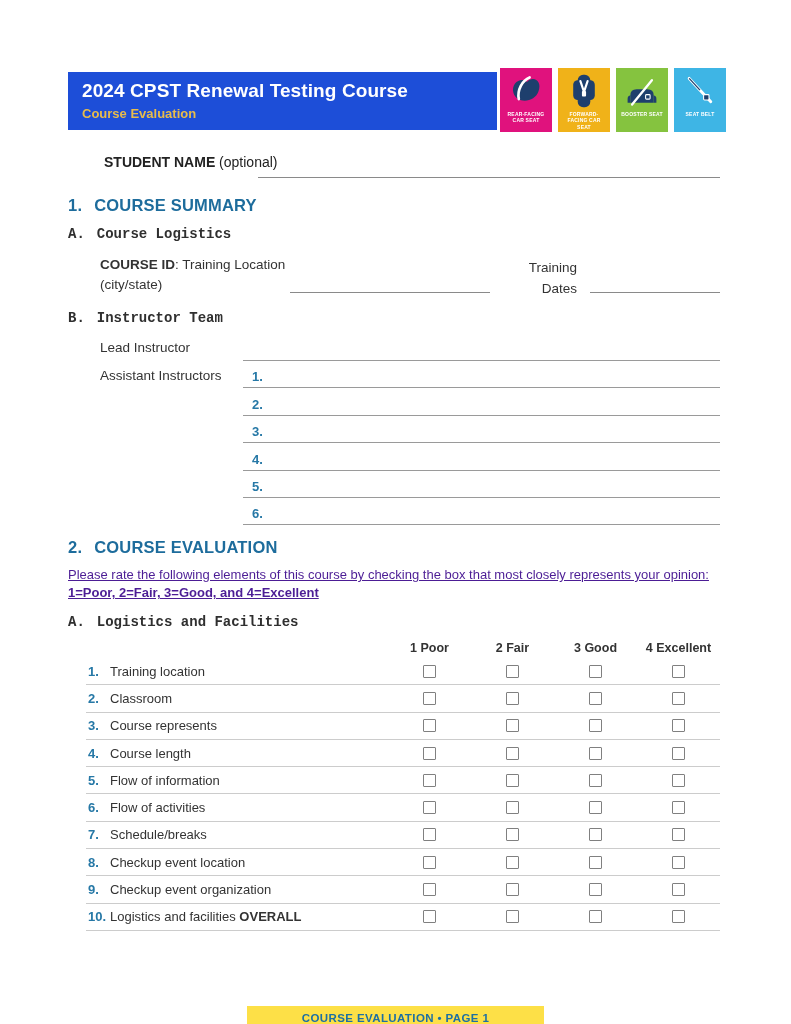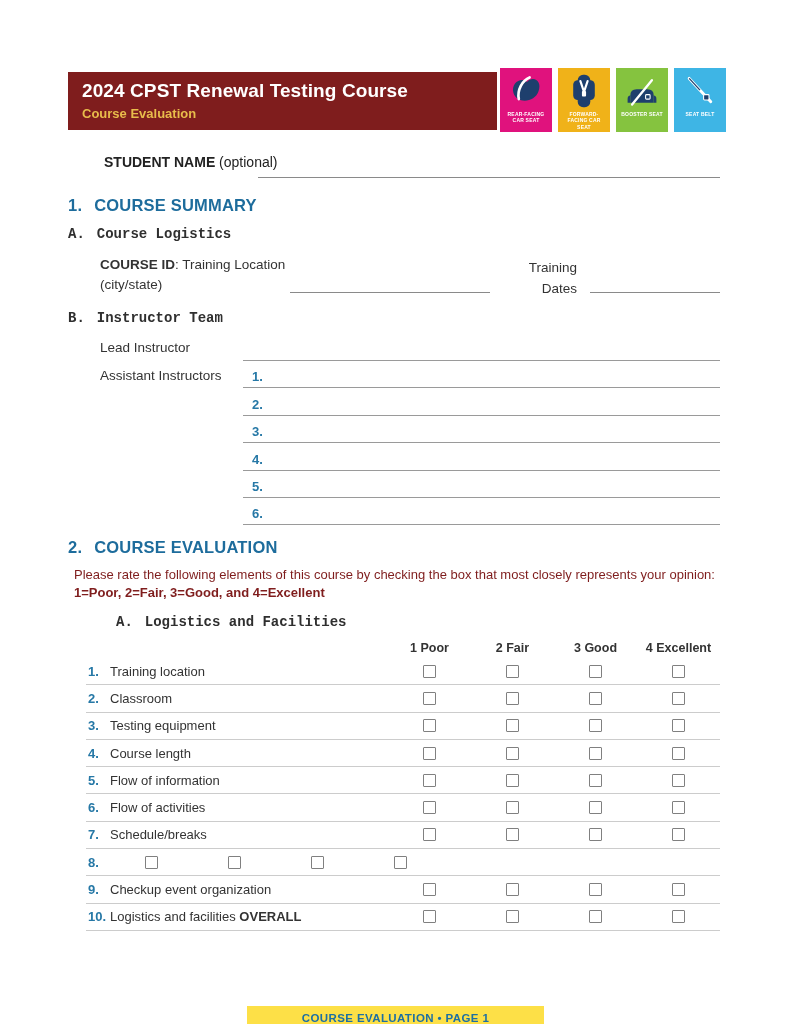--- a/index.html
+++ b/index.html
@@ -1,21 +1,21 @@
 <!DOCTYPE html>
 <html><head>
 <meta charset="utf-8">
 <style>
   html,body{margin:0;padding:0;background:#ffffff;}
   .page{position:relative;width:791px;height:1024px;background:#ffffff;
         font-family:"Liberation Sans",sans-serif;color:#333;overflow:hidden;}
 
   
   .band{position:absolute;left:68px;top:72px;width:429px;height:58px;
-        background:#7f1d1d;box-sizing:border-box;padding:8px 0 0 14px;}
+        background:#1d4ed8;box-sizing:border-box;padding:8px 0 0 14px;}
   .band-title{font-size:19px;font-weight:bold;color:#ffffff;letter-spacing:.1px;}
   .band-sub{font-size:13px;font-weight:bold;color:#e8bc4b;margin-top:4px;}
 
   
   .tiles{position:absolute;left:500px;top:68px;display:flex;gap:6px;}
   .tile{width:52px;height:64px;display:flex;flex-direction:column;align-items:center;
         box-sizing:border-box;padding:5px 2px 3px;}
   .tile svg{display:block;}
   .tile-label{font-size:5px;font-weight:bold;color:#fff;text-align:center;
         text-transform:uppercase;line-height:1.25;letter-spacing:.2px;margin-top:2px;}
@@ -29,41 +29,41 @@
   .student .bold{font-weight:bold;margin-left:24px;}
   .student-line{position:absolute;left:258px;top:157px;width:462px;height:20px;
         border-bottom:1px solid #8a8a8a;}
 
   
   .h1{position:absolute;left:68px;font-size:16.5px;font-weight:bold;color:#1d6c9c;letter-spacing:.2px;}
   .h1 .hnum{margin-right:12px;}
   #h-summary{top:196px;} #h-eval{top:538px;}
   .h2{position:absolute;left:68px;font-size:14px;font-weight:bold;color:#2f2f2f;font-family:Liberation Mono, monospace;}
   .h2 .hletter{margin-right:12px;}
-  #h-logistics{top:226px;} #h-team{top:310px;} #h-facilities{top:614px;margin-left:48px;}
+  #h-logistics{top:226px;} #h-team{top:310px;} #h-facilities{top:614px;}
 
   
   .courseid{position:absolute;left:100px;top:255px;font-size:13.5px;color:#333;line-height:1.5;}
   .courseid .bold{font-weight:bold;}
   .blank{position:absolute;border-bottom:1px solid #8a8a8a;}
   #line-course{left:290px;top:272px;width:200px;height:20px;}
   #td-label{position:absolute;left:512px;top:258px;width:65px;text-align:right;
         font-size:13.5px;color:#333;line-height:1.55;}
   #line-dates{left:590px;top:272px;width:130px;height:20px;}
 
   
   #lead-label{position:absolute;left:100px;top:340px;font-size:13.5px;color:#333;}
   #assist-label{position:absolute;left:100px;top:368px;font-size:13.5px;color:#333;}
   .inst{position:absolute;left:243px;top:334px;width:477px;}
   .lead-line{height:26px;border-bottom:1px solid #9a9a9a;}
   .arow{height:26.4px;border-bottom:1px solid #9a9a9a;display:flex;align-items:flex-end;}
   .anum{font-size:13px;font-weight:bold;color:#2678a6;padding:0 0 3px 9px;}
 
   
-  .intro{position:absolute;left:74px;top:566px;width:660px;font-size:13px;color:#7f1d1d;line-height:1.4;}
+  .intro{position:absolute;left:68px;top:566px;width:660px;font-size:13px;color:#4c1d95;line-height:1.4;text-decoration:underline;}
   .intro .b2{font-weight:bold;display:block;}
 
   
   .eval{position:absolute;left:68px;top:637px;width:652px;}
   .ehead{display:flex;align-items:center;height:21px;font-size:12.5px;font-weight:bold;color:#333;}
   .rows-indent{margin-left:18px;}
   .ehead .spacer{flex:1;}
   .cell{width:83px;display:flex;justify-content:center;}
   .erow{display:flex;align-items:center;height:26.3px;border-bottom:1px solid #cccccc;
         font-size:13px;color:#333;}
@@ -234,21 +234,21 @@
           </span>
         <span class="cell">
             <span class="checkbox"></span>
           </span>
         <span class="cell">
             <span class="checkbox"></span>
           </span>
       </div>
       <div class="erow">
         <span class="enum">3.</span>
-        <span class="elabel"><span>Testing equipment</span><span class="bold"></span></span>
+        <span class="elabel"><span>Course represents</span><span class="bold"></span></span>
         <span class="cell">
             <span class="checkbox"></span>
           </span>
         <span class="cell">
             <span class="checkbox"></span>
           </span>
         <span class="cell">
             <span class="checkbox"></span>
           </span>
         <span class="cell">
@@ -314,20 +314,21 @@
           </span>
         <span class="cell">
             <span class="checkbox"></span>
           </span>
         <span class="cell">
             <span class="checkbox"></span>
           </span>
       </div>
       <div class="erow">
         <span class="enum">8.</span>
+        <span class="elabel"><span>Checkup event location</span><span class="bold"></span></span>
         <span class="cell">
             <span class="checkbox"></span>
           </span>
         <span class="cell">
             <span class="checkbox"></span>
           </span>
         <span class="cell">
             <span class="checkbox"></span>
           </span>
         <span class="cell">

